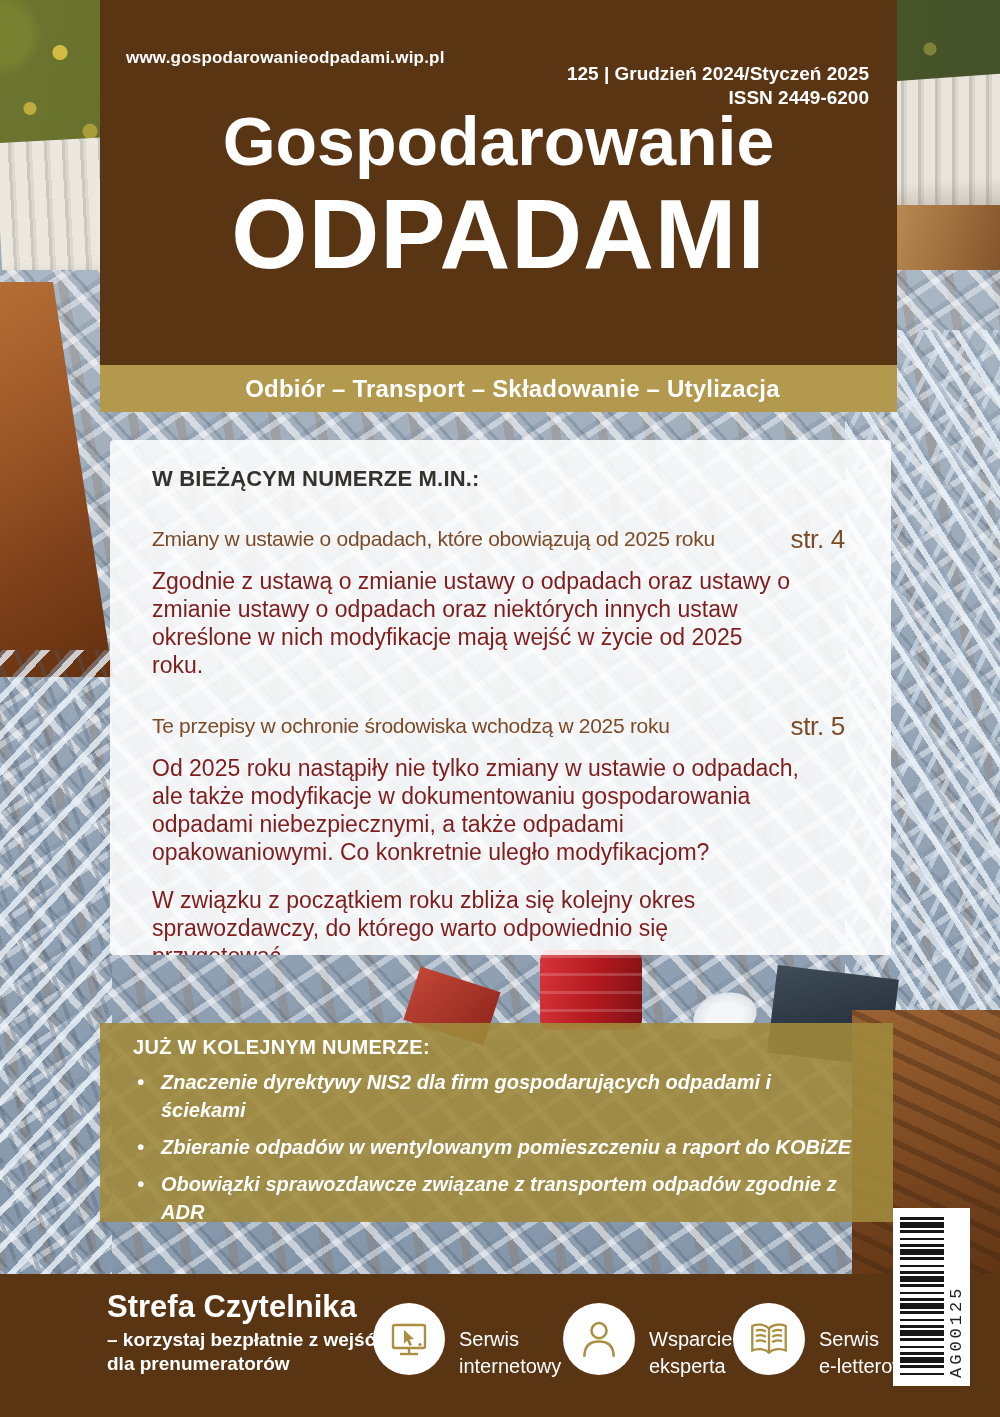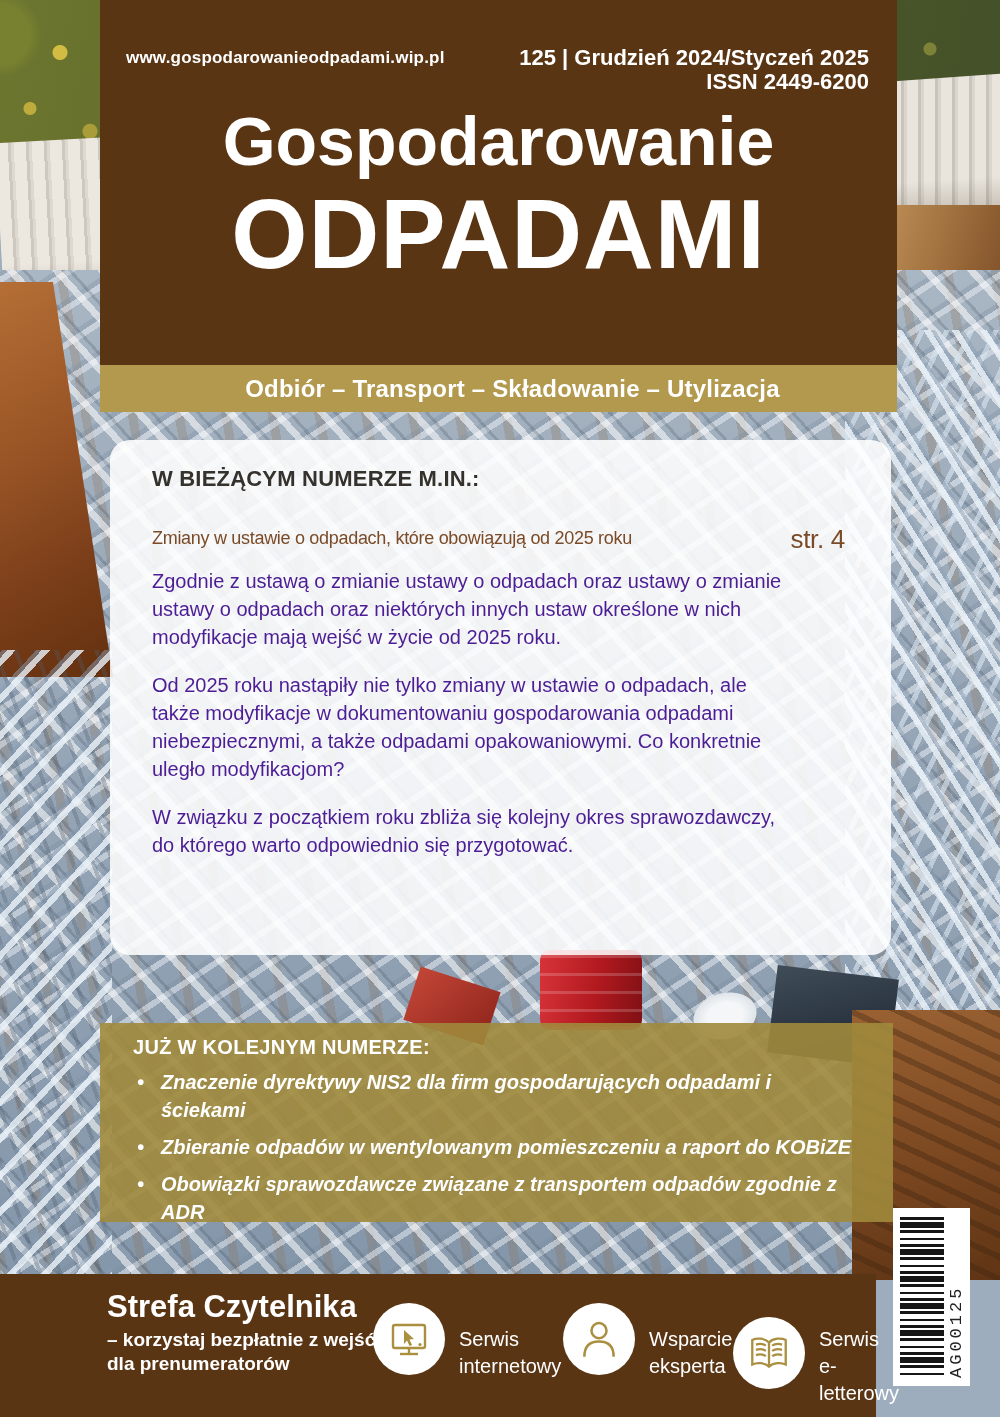--- a/index.html
+++ b/index.html
@@ -61,49 +61,49 @@
   .dark-panel{left:772px;top:972px;width:122px;height:88px;transform:rotate(7deg);
     background:linear-gradient(160deg,#404c58 0%,#2a3441 60%,#1e2834 100%);}
   .rust-pile{left:852px;top:1010px;width:150px;height:270px;
     background:
       repeating-linear-gradient(25deg, rgba(60,35,15,.35) 0 6px, transparent 6px 20px),
       linear-gradient(170deg,#9a6233 0%,#7e4a22 50%,#5f3414 100%);}
   
   .masthead{position:absolute;left:100px;top:0;width:797px;height:365px;
     background:#5a3514;z-index:2;color:#fff;}
   .mast-url{position:absolute;left:26px;top:48px;font-size:17px;font-weight:bold;letter-spacing:.2px;}
-  .mast-issue{position:absolute;right:28px;top:46px;text-align:right;font-weight:bold;font-size:22px;line-height:24px;}
+  .mast-issue{position:absolute;right:28px;top:62px;text-align:right;font-weight:bold;font-size:19px;line-height:24px;}
   .title1{position:absolute;left:0;width:100%;top:102px;text-align:center;
     font-size:68px;font-weight:bold;letter-spacing:0;}
   .title2{position:absolute;left:0;width:100%;top:178px;text-align:center;
     font-size:98px;font-weight:bold;letter-spacing:1px;}
   .tagline-bar{position:absolute;left:100px;top:365px;width:797px;height:47px;
     background:#b3994d;z-index:2;display:flex;align-items:center;justify-content:center;padding-left:28px;}
   .tagline-bar span{color:#fff;font-weight:bold;font-size:24px;letter-spacing:.2px;}
   
   .toc-box{position:absolute;left:110px;top:440px;width:781px;height:515px;z-index:2;
-    background:rgba(255,255,255,.87);border-radius:20px;padding:26px 46px 0 42px;overflow:hidden;}
+    background:rgba(255,255,255,.87);border-radius:4px;padding:26px 46px 0 42px;overflow:hidden;}
   .toc-heading{font-size:22px;font-weight:bold;color:#35312c;letter-spacing:.2px;margin:0 0 4px 0;}
   .article{margin-top:20px;}
   .article-head{display:flex;justify-content:space-between;align-items:flex-end;}
-  .article-title{font-size:18px;line-height:33px;color:#7b4b27;letter-spacing:-.3px;font-weight:400;}
+  .article-title{font-size:21px;line-height:33px;color:#7b4b27;letter-spacing:-.3px;font-weight:400;}
   .a1 .article-title{max-width:575px;}
   .a2 .article-title,.a3 .article-title{max-width:685px;}
   .article-page{font-size:26px;color:#7b4b27;white-space:nowrap;letter-spacing:-.3px;margin-top:12px;}
-  .article-summary{margin-top:12px;font-size:20px;line-height:28px;color:#4c1d95;max-width:648px;}
+  .article-summary{margin-top:12px;font-size:23px;line-height:28px;color:#7f1d1d;max-width:648px;}
   
   .next-box{position:absolute;left:100px;top:1023px;width:793px;height:199px;z-index:2;
     background:rgba(160,137,60,.9);color:#fff;padding:13px 34px 0 33px;overflow:hidden;}
   .next-heading{font-size:20px;font-weight:bold;letter-spacing:.3px;margin:0 0 8px 0;}
   .next-list{list-style:none;margin:0;padding:0;}
   .next-list li{position:relative;padding-left:28px;font-size:20px;font-weight:bold;
     line-height:28px;margin-top:9px;max-width:720px;font-style:italic;}
   .next-list li::before{content:"•";position:absolute;left:4px;top:0;}
   
-  .footer{position:absolute;left:0;top:1274px;width:876px;height:143px;background:#5a3514;z-index:3;color:#fff;}
+  .footer{position:absolute;left:0;top:1274px;width:1000px;height:143px;background:#5a3514;z-index:3;color:#fff;}
   .reader-zone{position:absolute;left:107px;top:16px;}
   .reader-title{font-size:31px;font-weight:bold;line-height:34px;}
   .reader-sub{font-size:19px;font-weight:bold;line-height:24px;margin-top:4px;}
   .service{position:absolute;top:24px;display:flex;align-items:center;gap:14px;}
   .svc-1{left:373px;} .svc-2{left:563px;} .svc-3{left:733px;}
   .svc-circle{width:72px;height:72px;border-radius:50%;background:#fff;
     display:flex;align-items:center;justify-content:center;flex:0 0 auto;}
   .svc-label{font-size:20px;line-height:27px;margin-top:28px;}
   
   .barcode{position:absolute;left:893px;top:1208px;width:77px;height:178px;background:#fff;z-index:4;}
@@ -156,20 +156,24 @@
 
     <div class="article a1">
       <div class="article-head">
         <div class="article-title">Zmiany w ustawie o odpadach, które obowiązują od 2025 roku</div>
         <div class="article-page">str. 4</div>
       </div>
       <div class="article-summary">Zgodnie z ustawą o zmianie ustawy o odpadach oraz ustawy o zmianie ustawy o odpadach oraz niektórych innych ustaw określone w nich modyfikacje mają wejść w życie od 2025 roku.</div>
     </div>
 
     <div class="article a2">
+      <div class="article-head">
+        <div class="article-title">Te przepisy w ochronie środowiska wchodzą w 2025 roku</div>
+        <div class="article-page">str. 5</div>
+      </div>
       <div class="article-summary">Od 2025 roku nastąpiły nie tylko zmiany w ustawie o odpadach, ale także modyfikacje w dokumentowaniu gospodarowania odpadami niebezpiecznymi, a także odpadami opakowaniowymi. Co konkretnie uległo modyfikacjom?</div>
     </div>
 
     <div class="article a3">
       <div class="article-summary">W związku z początkiem roku zbliża się kolejny okres sprawozdawczy, do którego warto odpowiednio się przygotować.</div>
     </div>
   </section>
 
   <section class="next-box">
     <h2 class="next-heading">JUŻ W KOLEJNYM NUMERZE:</h2>

